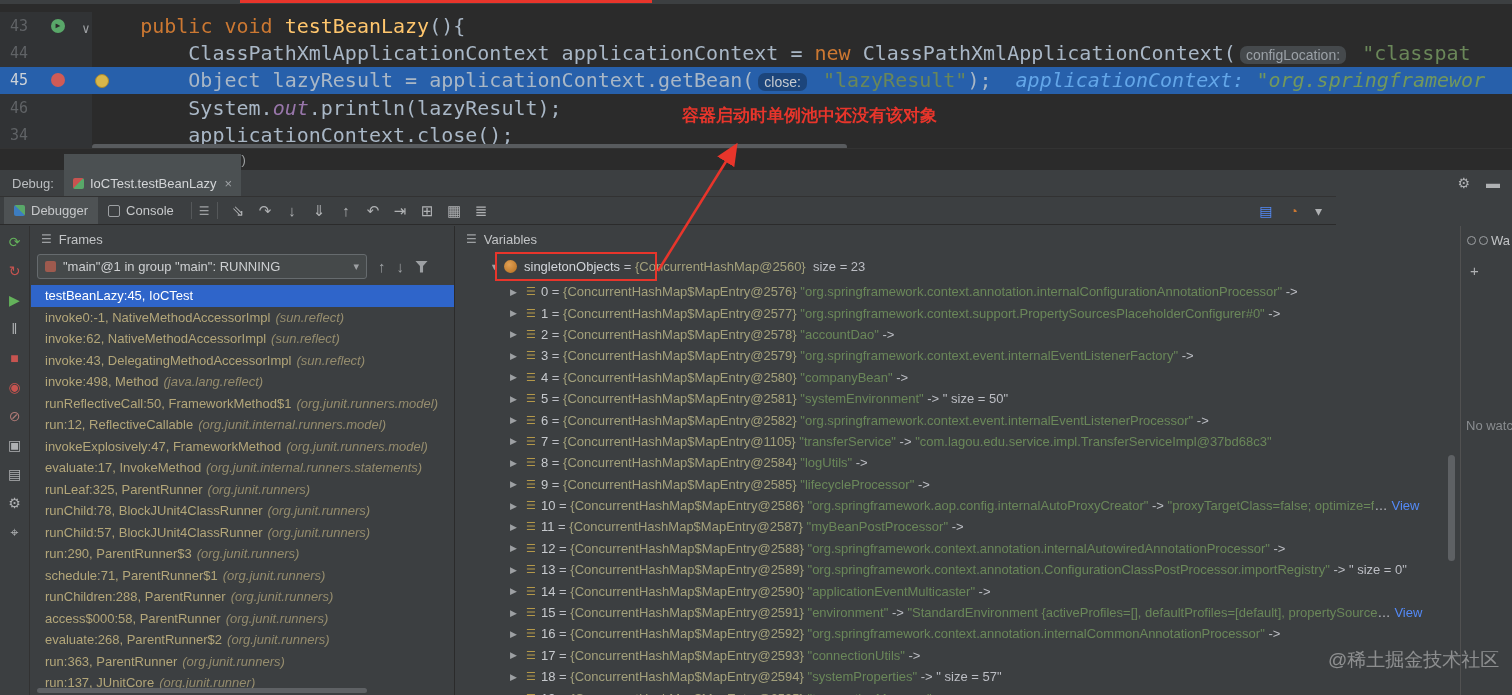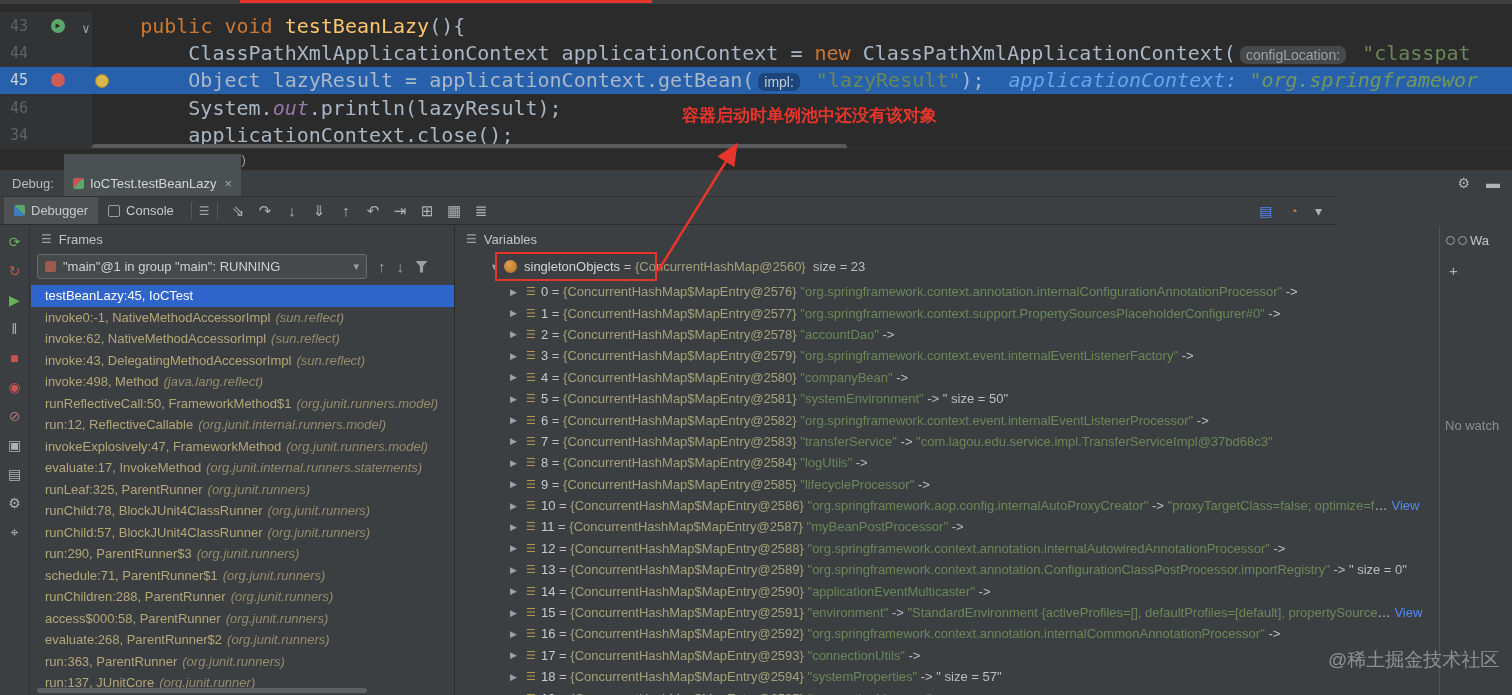--- a/index.html
+++ b/index.html
@@ -108,21 +108,21 @@
   .vidx{color:#c7cace;}
   .vkey,.vval{color:#6a8759;}
   .var-row{height:21.4px;display:flex;align-items:center;padding-left:54px;font-size:13px;
            white-space:pre;overflow:hidden;}
   .ventry-icon{color:#b5994a;font-size:11px;width:15px;flex:none;margin-left:2px;}
   .truncate{overflow:hidden;min-width:0;flex:0 1 auto;}
   .vview{color:#548af7;margin-left:4px;flex:none;}
   .vars-vscroll{position:absolute;right:2px;top:229px;width:7px;height:106px;background:#5e6164;border-radius:4px;}
 
   
-  #watches{position:absolute;right:0;top:226px;width:73px;height:469px;background:#3c3f41;
+  #watches{position:absolute;right:0;top:226px;width:52px;height:469px;background:#3c3f41;
            border-left:1px solid #515151;overflow:hidden;box-sizing:border-box;}
   .watches-header{display:flex;align-items:center;gap:3px;padding:7px 0 0 6px;color:#c2c4c6;font-size:13px;}
   .glass{width:7px;height:7px;border:1px solid #9da0a3;border-radius:50%;display:inline-block;}
   .watch-add{color:#afb1b3;font-size:15px;margin:14px 0 0 9px;}
   .watch-empty{position:absolute;top:192px;left:5px;color:#8a8d90;font-size:13px;white-space:nowrap;}
 
   
   .red-topline{position:absolute;left:240px;top:0;width:412px;height:3px;background:#e8352b;z-index:50;}
   .red-box{position:absolute;left:495px;top:252px;width:162px;height:29px;border:2px solid #e8352b;
            z-index:50;pointer-events:none;box-sizing:border-box;}
@@ -156,21 +156,21 @@
         <span class="code"><span class="plain">        ClassPathXmlApplicationContext applicationContext = </span><span class="kw">new</span><span class="plain"> ClassPathXmlApplicationContext(</span><span class="inlay">configLocation:</span><span class="str"> "classpat</span></span>
       </div>
 
       <div class="ed-line exec">
         <div class="gutter">
           <span class="lnum">45</span>
           <span class="gicon"><span class="bpicon"></span></span>
           <span class="gfold"></span>
         </div>
         <span class="bulbicon"></span>
-        <span class="code"><span class="plain">        Object lazyResult = applicationContext.getBean(</span><span class="inlay">impl:</span><span class="str"> "lazyResult"</span><span class="plain">);  </span><span class="dbgname">applicationContext: </span><span class="dbgstr">"org.springframewor</span></span>
+        <span class="code"><span class="plain">        Object lazyResult = applicationContext.getBean(</span><span class="inlay">close:</span><span class="str"> "lazyResult"</span><span class="plain">);  </span><span class="dbgname">applicationContext: </span><span class="dbgstr">"org.springframewor</span></span>
       </div>
 
       <div class="ed-line">
         <div class="gutter">
           <span class="lnum">46</span>
           <span class="gicon"></span>
           <span class="gfold"></span>
         </div>
 
         <span class="code"><span class="plain">        System.</span><span class="field">out</span><span class="plain">.println(lazyResult);</span></span>
@@ -426,21 +426,21 @@
 
       <div class="var-row">
         <span class="tri">▶</span>
         <span class="ventry-icon">☰</span>
         <span class="vidx">6</span><span class="veq"> = </span><span class="vref">{ConcurrentHashMap$MapEntry@2582} </span><span class="vkey">"org.springframework.context.event.internalEventListenerProcessor" </span><span class="varrow">-&gt;</span>
       </div>
 
       <div class="var-row">
         <span class="tri">▶</span>
         <span class="ventry-icon">☰</span>
-        <span class="vidx">7</span><span class="veq"> = </span><span class="vref">{ConcurrentHashMap$MapEntry@2583} </span><span class="vkey">"transferService" </span><span class="varrow">-&gt;</span><span class="vval truncate"> "com.lagou.edu.service.impl.TransferServiceImpl@37bd68c3"</span>
+        <span class="vidx">7</span><span class="veq"> = </span><span class="vref">{ConcurrentHashMap$MapEntry@1105} </span><span class="vkey">"transferService" </span><span class="varrow">-&gt;</span><span class="vval truncate"> "com.lagou.edu.service.impl.TransferServiceImpl@37bd68c3"</span>
       </div>
 
       <div class="var-row">
         <span class="tri">▶</span>
         <span class="ventry-icon">☰</span>
         <span class="vidx">8</span><span class="veq"> = </span><span class="vref">{ConcurrentHashMap$MapEntry@2584} </span><span class="vkey">"logUtils" </span><span class="varrow">-&gt;</span>
       </div>
 
       <div class="var-row">
         <span class="tri">▶</span>

